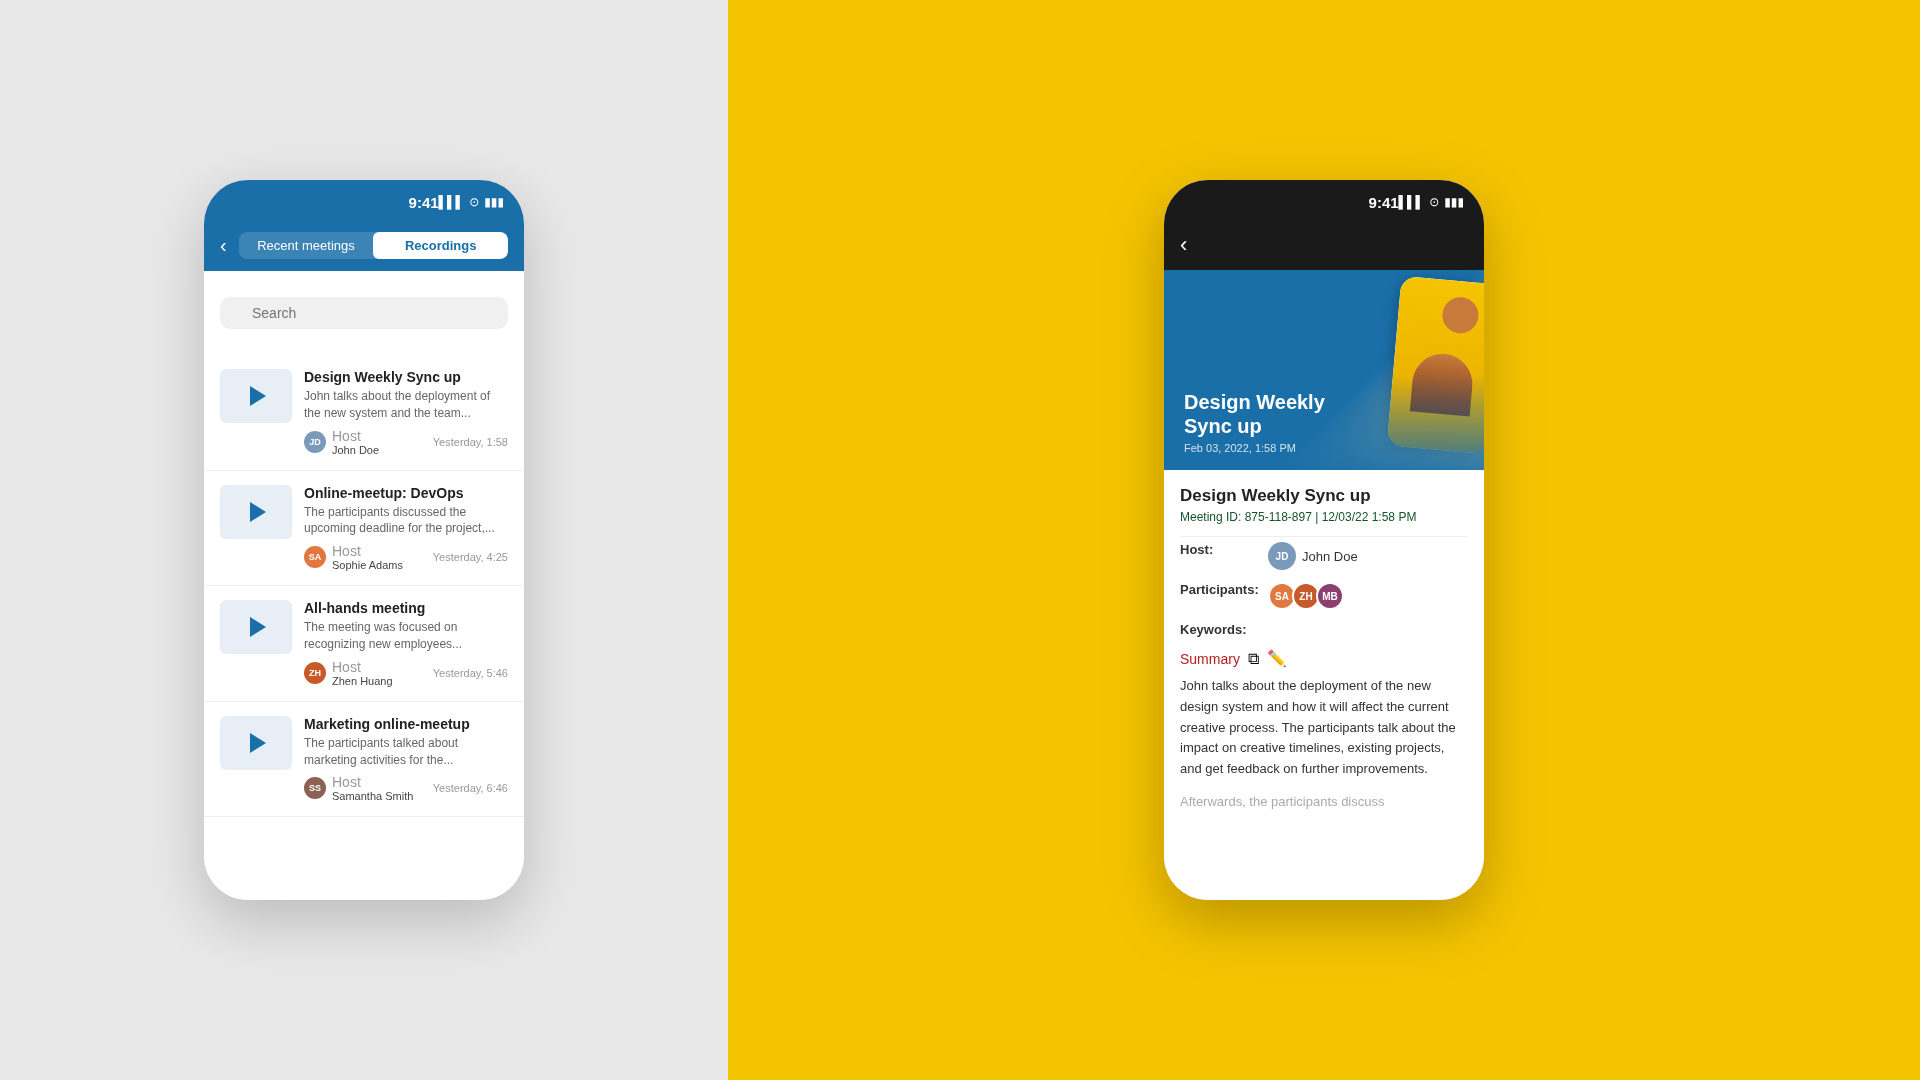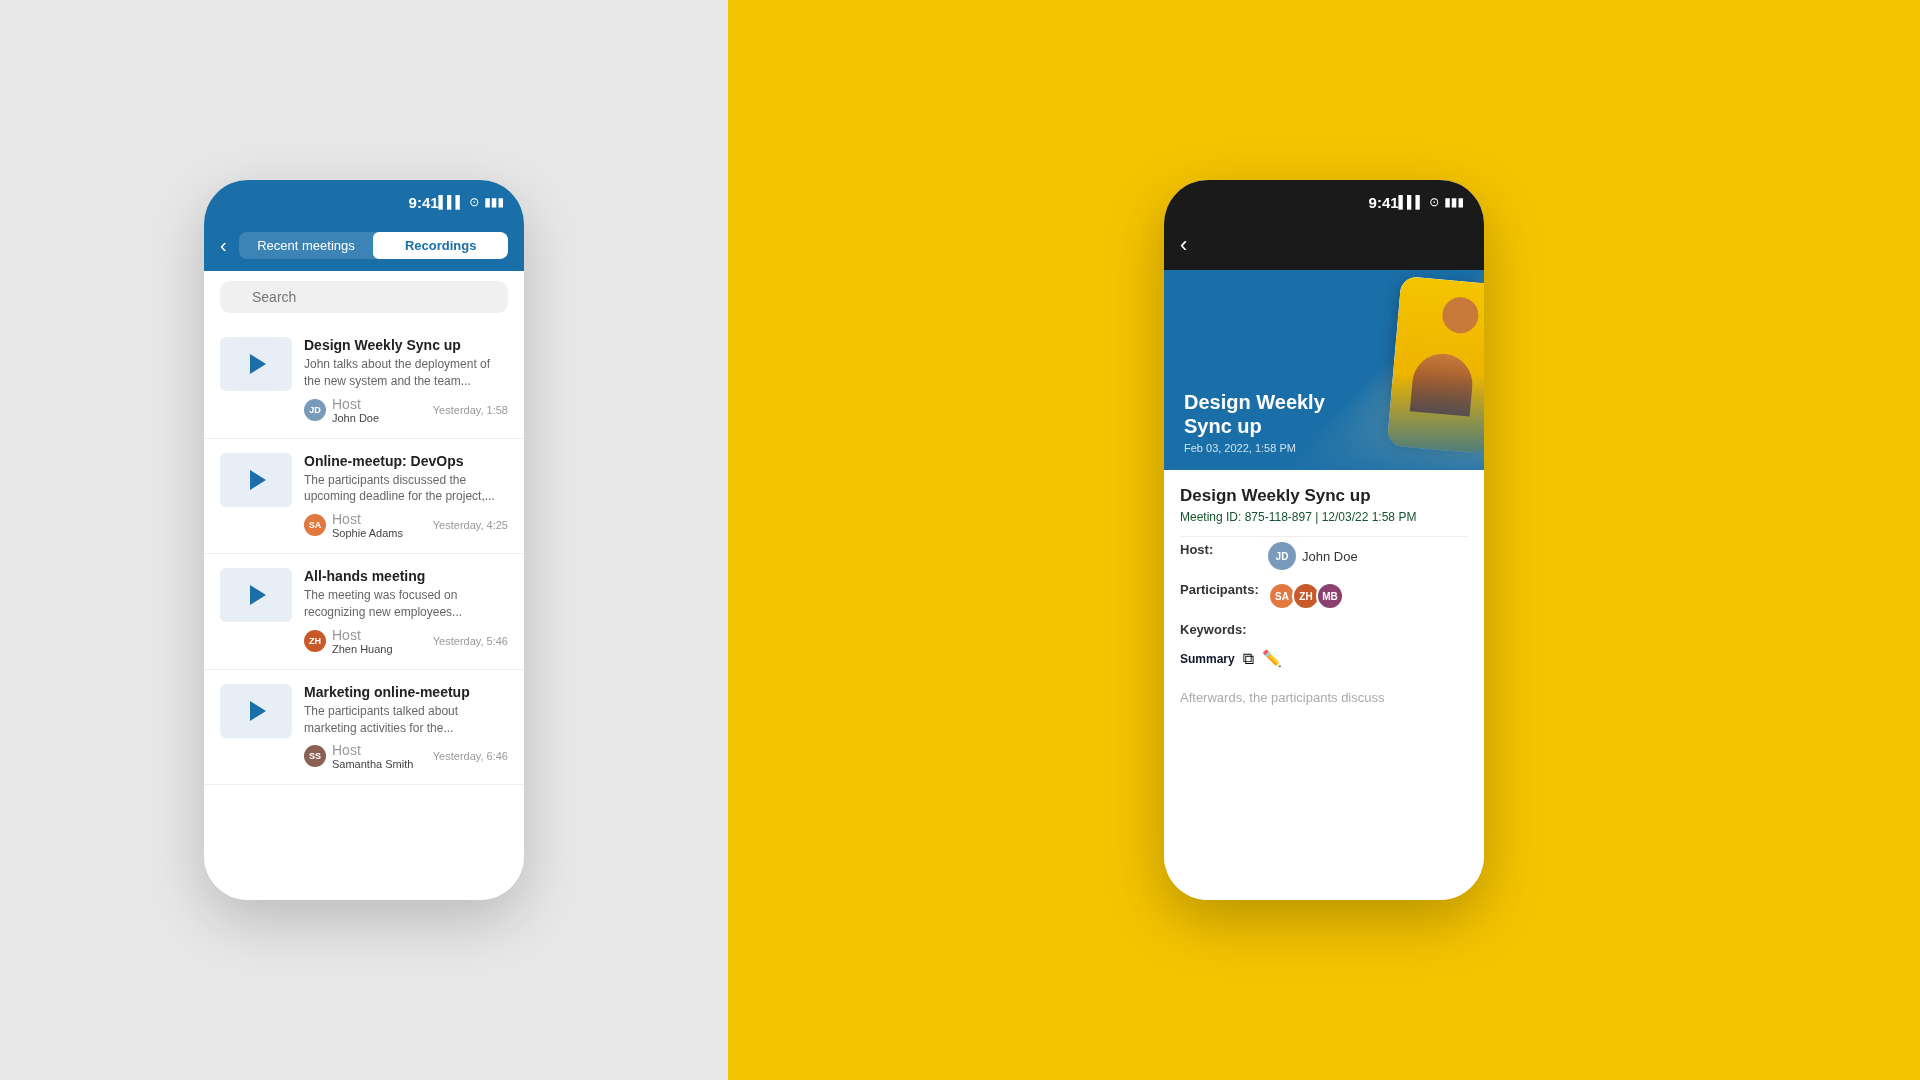--- a/index.html
+++ b/index.html
@@ -102,21 +102,21 @@
       border-radius: 6px;
     }
     .tab-btn.active {
       background: white;
       color: #1a6fa8;
       font-weight: 600;
     }
 
     
     .search-bar {
-      padding: 10px 16px;
+      padding: 26px 16px;
       background: white;
       flex-shrink: 0;
     }
     .search-input {
       width: 100%;
       background: #f0f0f0;
       border: none;
       border-radius: 10px;
       padding: 8px 12px 8px 32px;
       font-size: 14px;
@@ -356,38 +356,38 @@
       color: #bbb;
       margin: 0 4px;
     }
     .summary-header {
       display: flex;
       align-items: center;
       gap: 8px;
       margin-bottom: 8px;
     }
     .summary-label {
-      font-size: 12px;
-      font-weight: 700;
-      color: #0f172a;
+      font-size: 14px;
+      font-weight: 400;
+      color: #b91c1c;
     }
     .summary-action {
       font-size: 16px;
       cursor: pointer;
     }
     .summary-text {
       font-size: 13px;
       color: #333;
       line-height: 1.6;
     }
     .summary-fade {
       font-size: 13px;
       color: #aaa;
       line-height: 1.6;
-      margin-top: 20px;
+      margin-top: 12px;
     }
 
     .nav-bar-dark {
       background: #1a1a1a;
       padding: 8px 16px 12px;
       display: flex;
       align-items: center;
       flex-shrink: 0;
     }
     .back-btn-white {
@@ -561,17 +561,18 @@
 
       <div class="detail-row">
         <span class="detail-label">Keywords:</span>
       </div>
 
       <div class="summary-header">
         <span class="summary-label">Summary</span>
         <span class="summary-action">⧉</span>
         <span class="summary-action">✏️</span>
       </div>
+      <div class="summary-text">John talks about the deployment of the new design system and how it will affect the current creative process. The participants talk about the impact on creative timelines, existing projects, and get feedback on further improvements.</div>
       <div class="summary-fade">Afterwards, the participants discuss</div>
     </div>
 
   </div>
 </div>
 
 </body></html>

